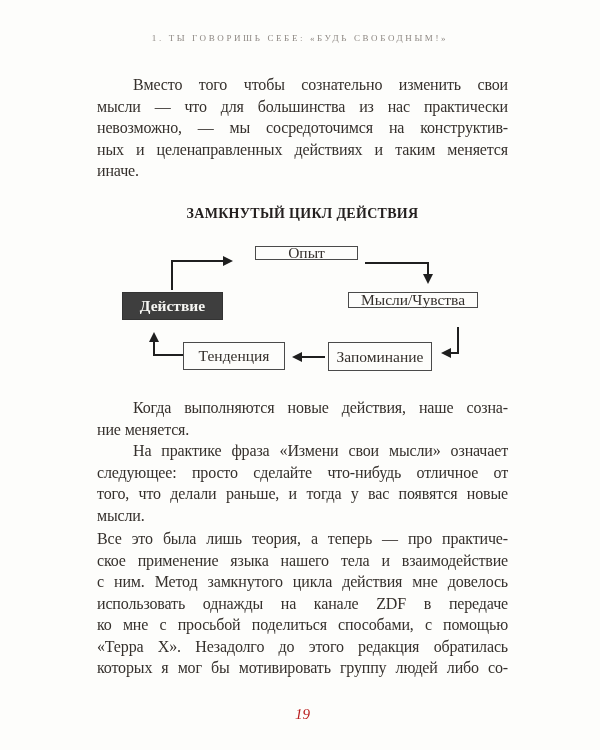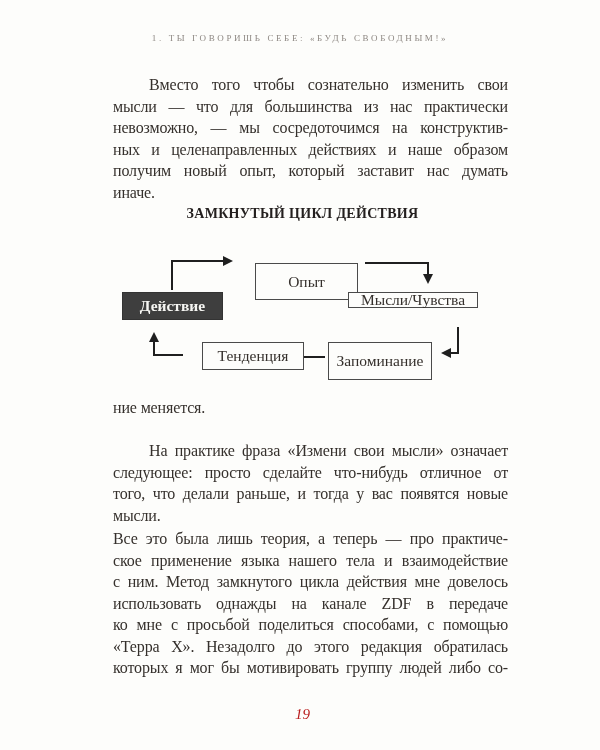--- a/index.html
+++ b/index.html
@@ -17,21 +17,21 @@
     text-align:center;
     font-size:9px;letter-spacing:2.6px;
     color:#8d8782;
   }
   
   .para{
     position:absolute;left:97px;width:411px;
     font-size:16px;line-height:21.5px;
     letter-spacing:-0.15px;
   }
-  .tline{text-align:justify;text-align-last:justify;margin-left:16px;}
+  .tline{text-align:justify;text-align-last:justify;}
   .tline-last{text-align-last:left;}
   .tline-indent{padding-left:36px;}
   .p1{top:74px;}
   .p2{top:397px;}
   .p3{top:440px;}
   .p4{top:528px;}
   
   .diagram-title{
     position:absolute;top:206px;left:97px;width:411px;
     text-align:center;font-weight:bold;font-size:14px;
@@ -45,44 +45,43 @@
   .dnode{
     position:absolute;box-sizing:border-box;
     border:1.5px solid #4a4a4a;background:#fdfdfb;
     display:flex;align-items:center;justify-content:center;
     font-size:15.5px;color:#35302c;
   }
   .dnode-dark{
     background:#3e3e3e;border-color:#333;
     color:#f5f5f2;font-weight:bold;
   }
-  .dn-experience{left:255px;top:6px;width:103px;height:37px;margin-top:17px;}
+  .dn-experience{left:255px;top:6px;width:103px;height:14px;}
   .dn-action{left:122px;top:52px;width:101px;height:28px;text-align:center;}
   .dn-thoughts{left:348px;top:52px;width:130px;height:16px;}
-  .dn-tendency{left:183px;top:102px;width:102px;height:28px;margin-left:19px;}
-  .dn-memory{left:328px;top:102px;width:104px;height:38px;}
+  .dn-tendency{left:183px;top:102px;width:102px;height:28px;}
+  .dn-memory{left:328px;top:102px;width:104px;height:29px;}
   
   .page-number{
     position:absolute;top:706px;left:97px;width:411px;
     text-align:center;font-style:italic;font-size:15px;color:#b91c1c;
   }
 </style>
 </head>
 <body>
 
 <div class="page">
 
   <div class="running-header">1. ТЫ ГОВОРИШЬ СЕБЕ: «БУДЬ СВОБОДНЫМ!»</div>
 
   <div class="para p1">
       <div class="tline tline-indent">Вместо того чтобы сознательно изменить свои</div>
       <div class="tline">мысли — что для большинства из нас практически</div>
       <div class="tline">невозможно, — мы сосредоточимся на конструктив-</div>
-      <div class="tline">ных и целенаправленных действиях и наше образом</div>
-      <div class="tline">получим новый опыт, который заставит нас думать</div>
+      <div class="tline">ных и целенаправленных действиях и таким меняется</div>
       <div class="tline tline-last">иначе.</div>
     </div>
 
   <div class="diagram-title">ЗАМКНУТЫЙ ЦИКЛ ДЕЙСТВИЯ</div>
 
   <div class="diagram">
     <svg width="600" height="145" viewBox="0 0 600 145">
       <defs>
         <marker id="ah" viewBox="0 0 10 10" refX="1" refY="5" markerWidth="5" markerHeight="5" orient="auto">
           <path d="M0,0 L10,5 L0,10 Z" fill="#1f1f1f"></path>
@@ -106,20 +105,21 @@
     </div>
     <div class="dnode dn-tendency">
       <span>Тенденция</span>
     </div>
     <div class="dnode dn-memory">
       <span>Запоминание</span>
     </div>
   </div>
 
   <div class="para p2">
+      <div class="tline tline-indent">Когда выполняются новые действия, наше созна-</div>
       <div class="tline tline-last">ние меняется.</div>
     </div>
   <div class="para p3">
       <div class="tline tline-indent">На практике фраза «Измени свои мысли» означает</div>
       <div class="tline">следующее: просто сделайте что-нибудь отличное от</div>
       <div class="tline">того, что делали раньше, и тогда у вас появятся новые</div>
       <div class="tline tline-last">мысли.</div>
     </div>
   <div class="para p4">
       <div class="tline">Все это была лишь теория, а теперь — про практиче-</div>

